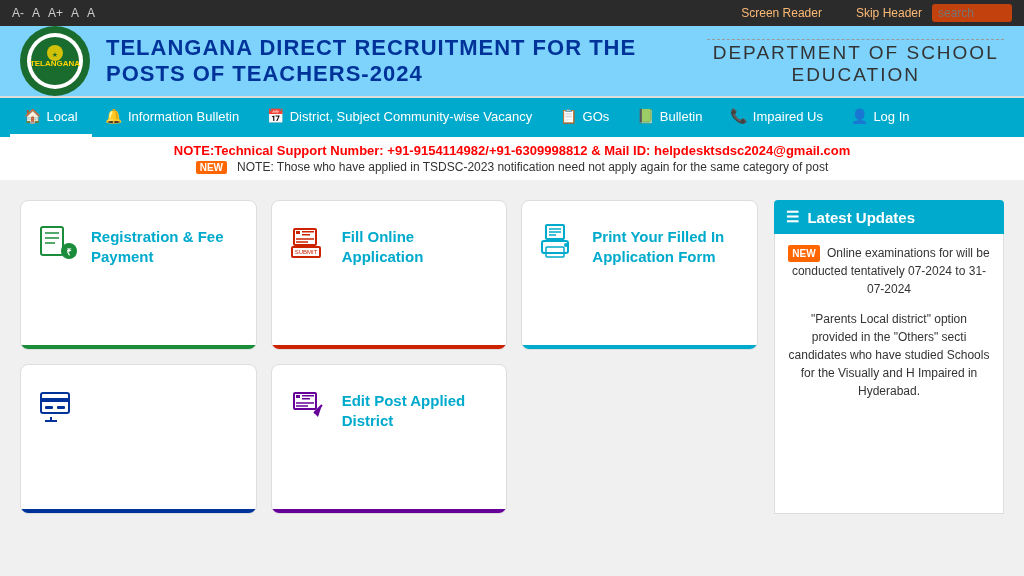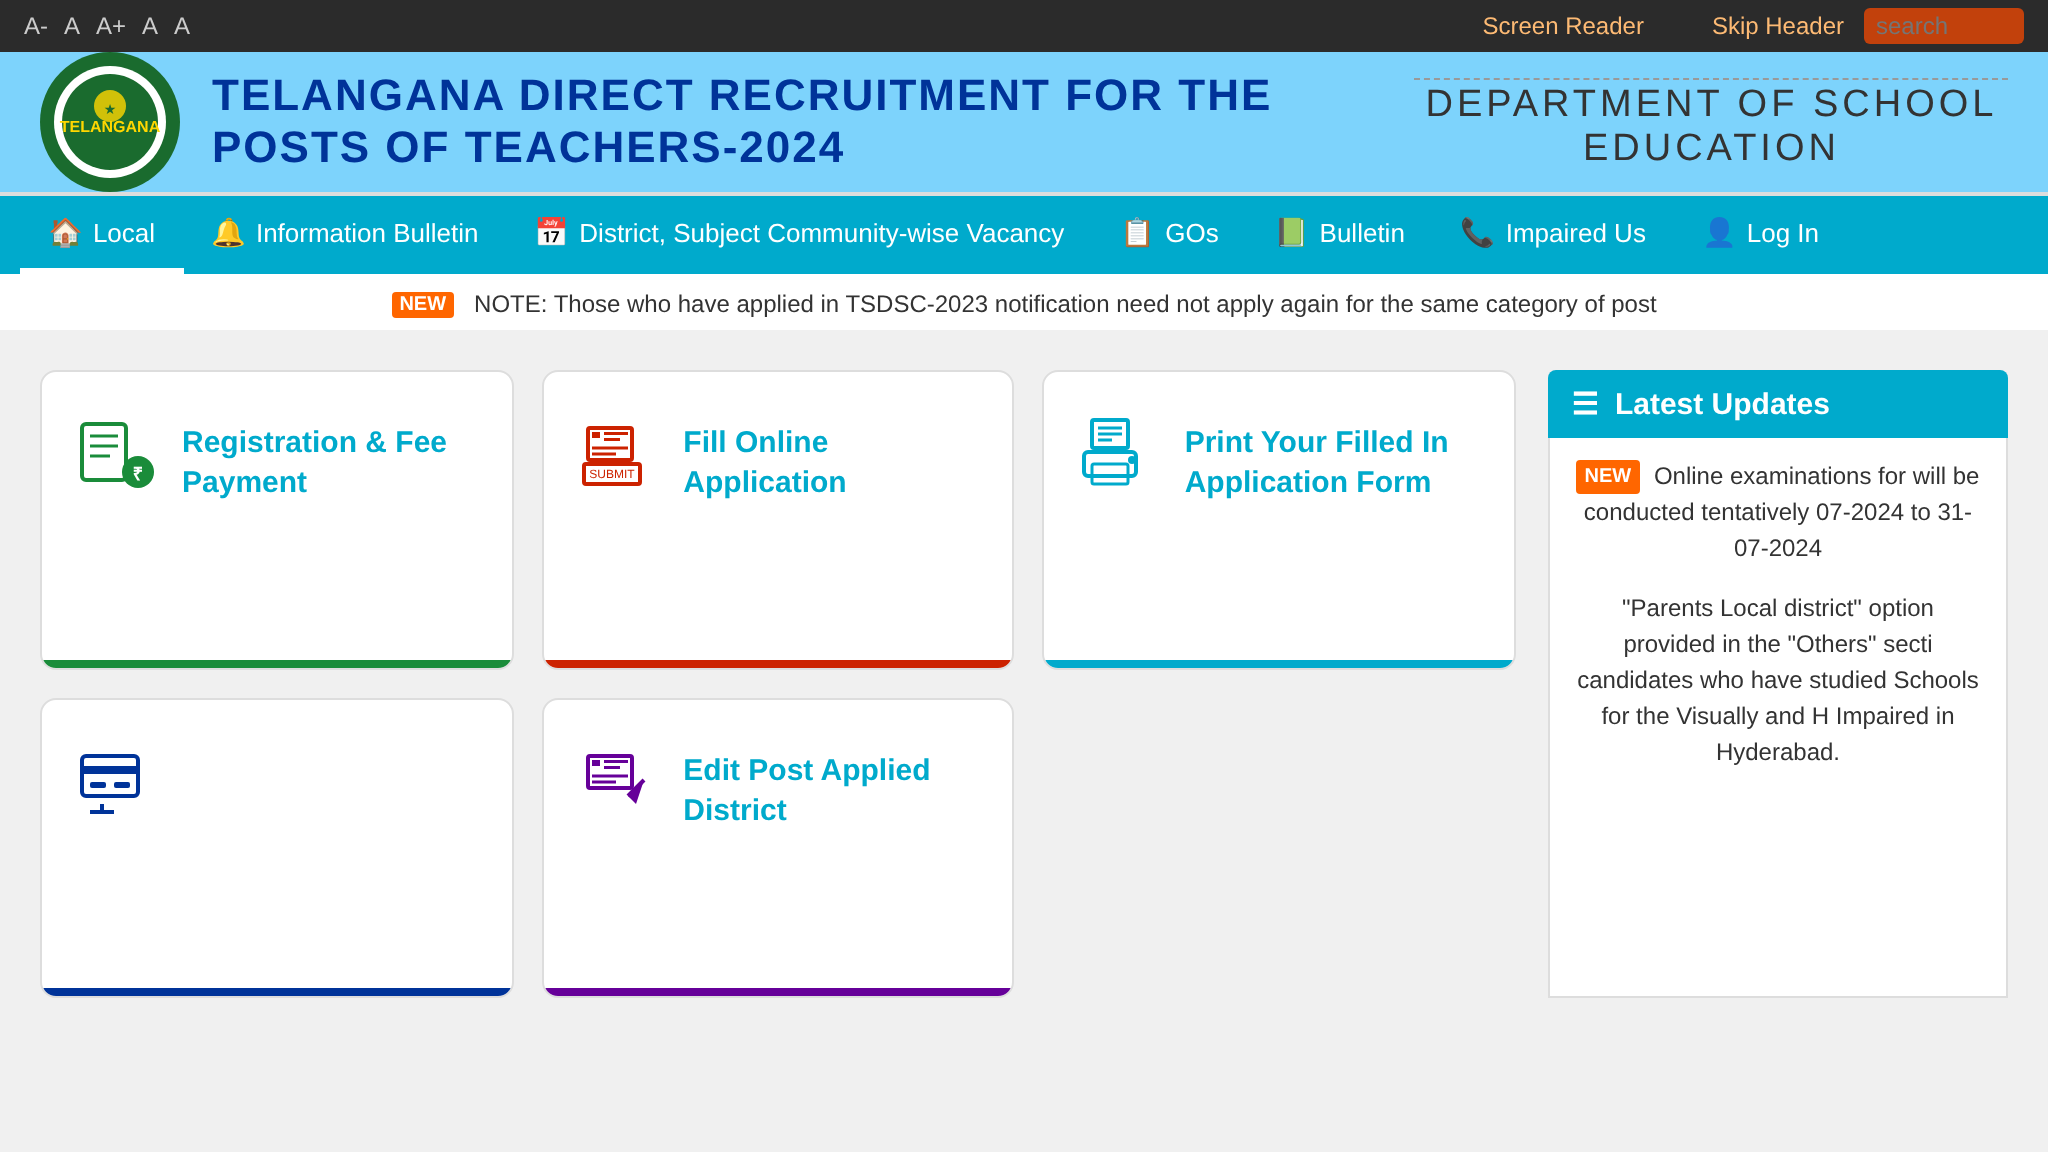--- a/index.html
+++ b/index.html
@@ -229,20 +229,21 @@
     <span class="nav-icon">📞</span>
     <span>Impaired Us</span>
   </div>
   <div class="nav-item">
     <span class="nav-icon">👤</span>
     <span>Log In</span>
   </div>
 </nav>
 
 <div class="notice-bar">
+  <div class="notice-main">NOTE:Technical Support Number: +91-9154114982/+91-6309998812 &amp; Mail ID: helpdesktsdsc2024@gmail.com</div>
   <div class="notice-sub">
     <span class="new-badge">NEW</span>
     <span>NOTE: Those who have applied in TSDSC-2023 notification need not apply again for the same category of post</span>
   </div>
 </div>
 
 <div class="main-content">
 
   <div class="cards-grid">
 

